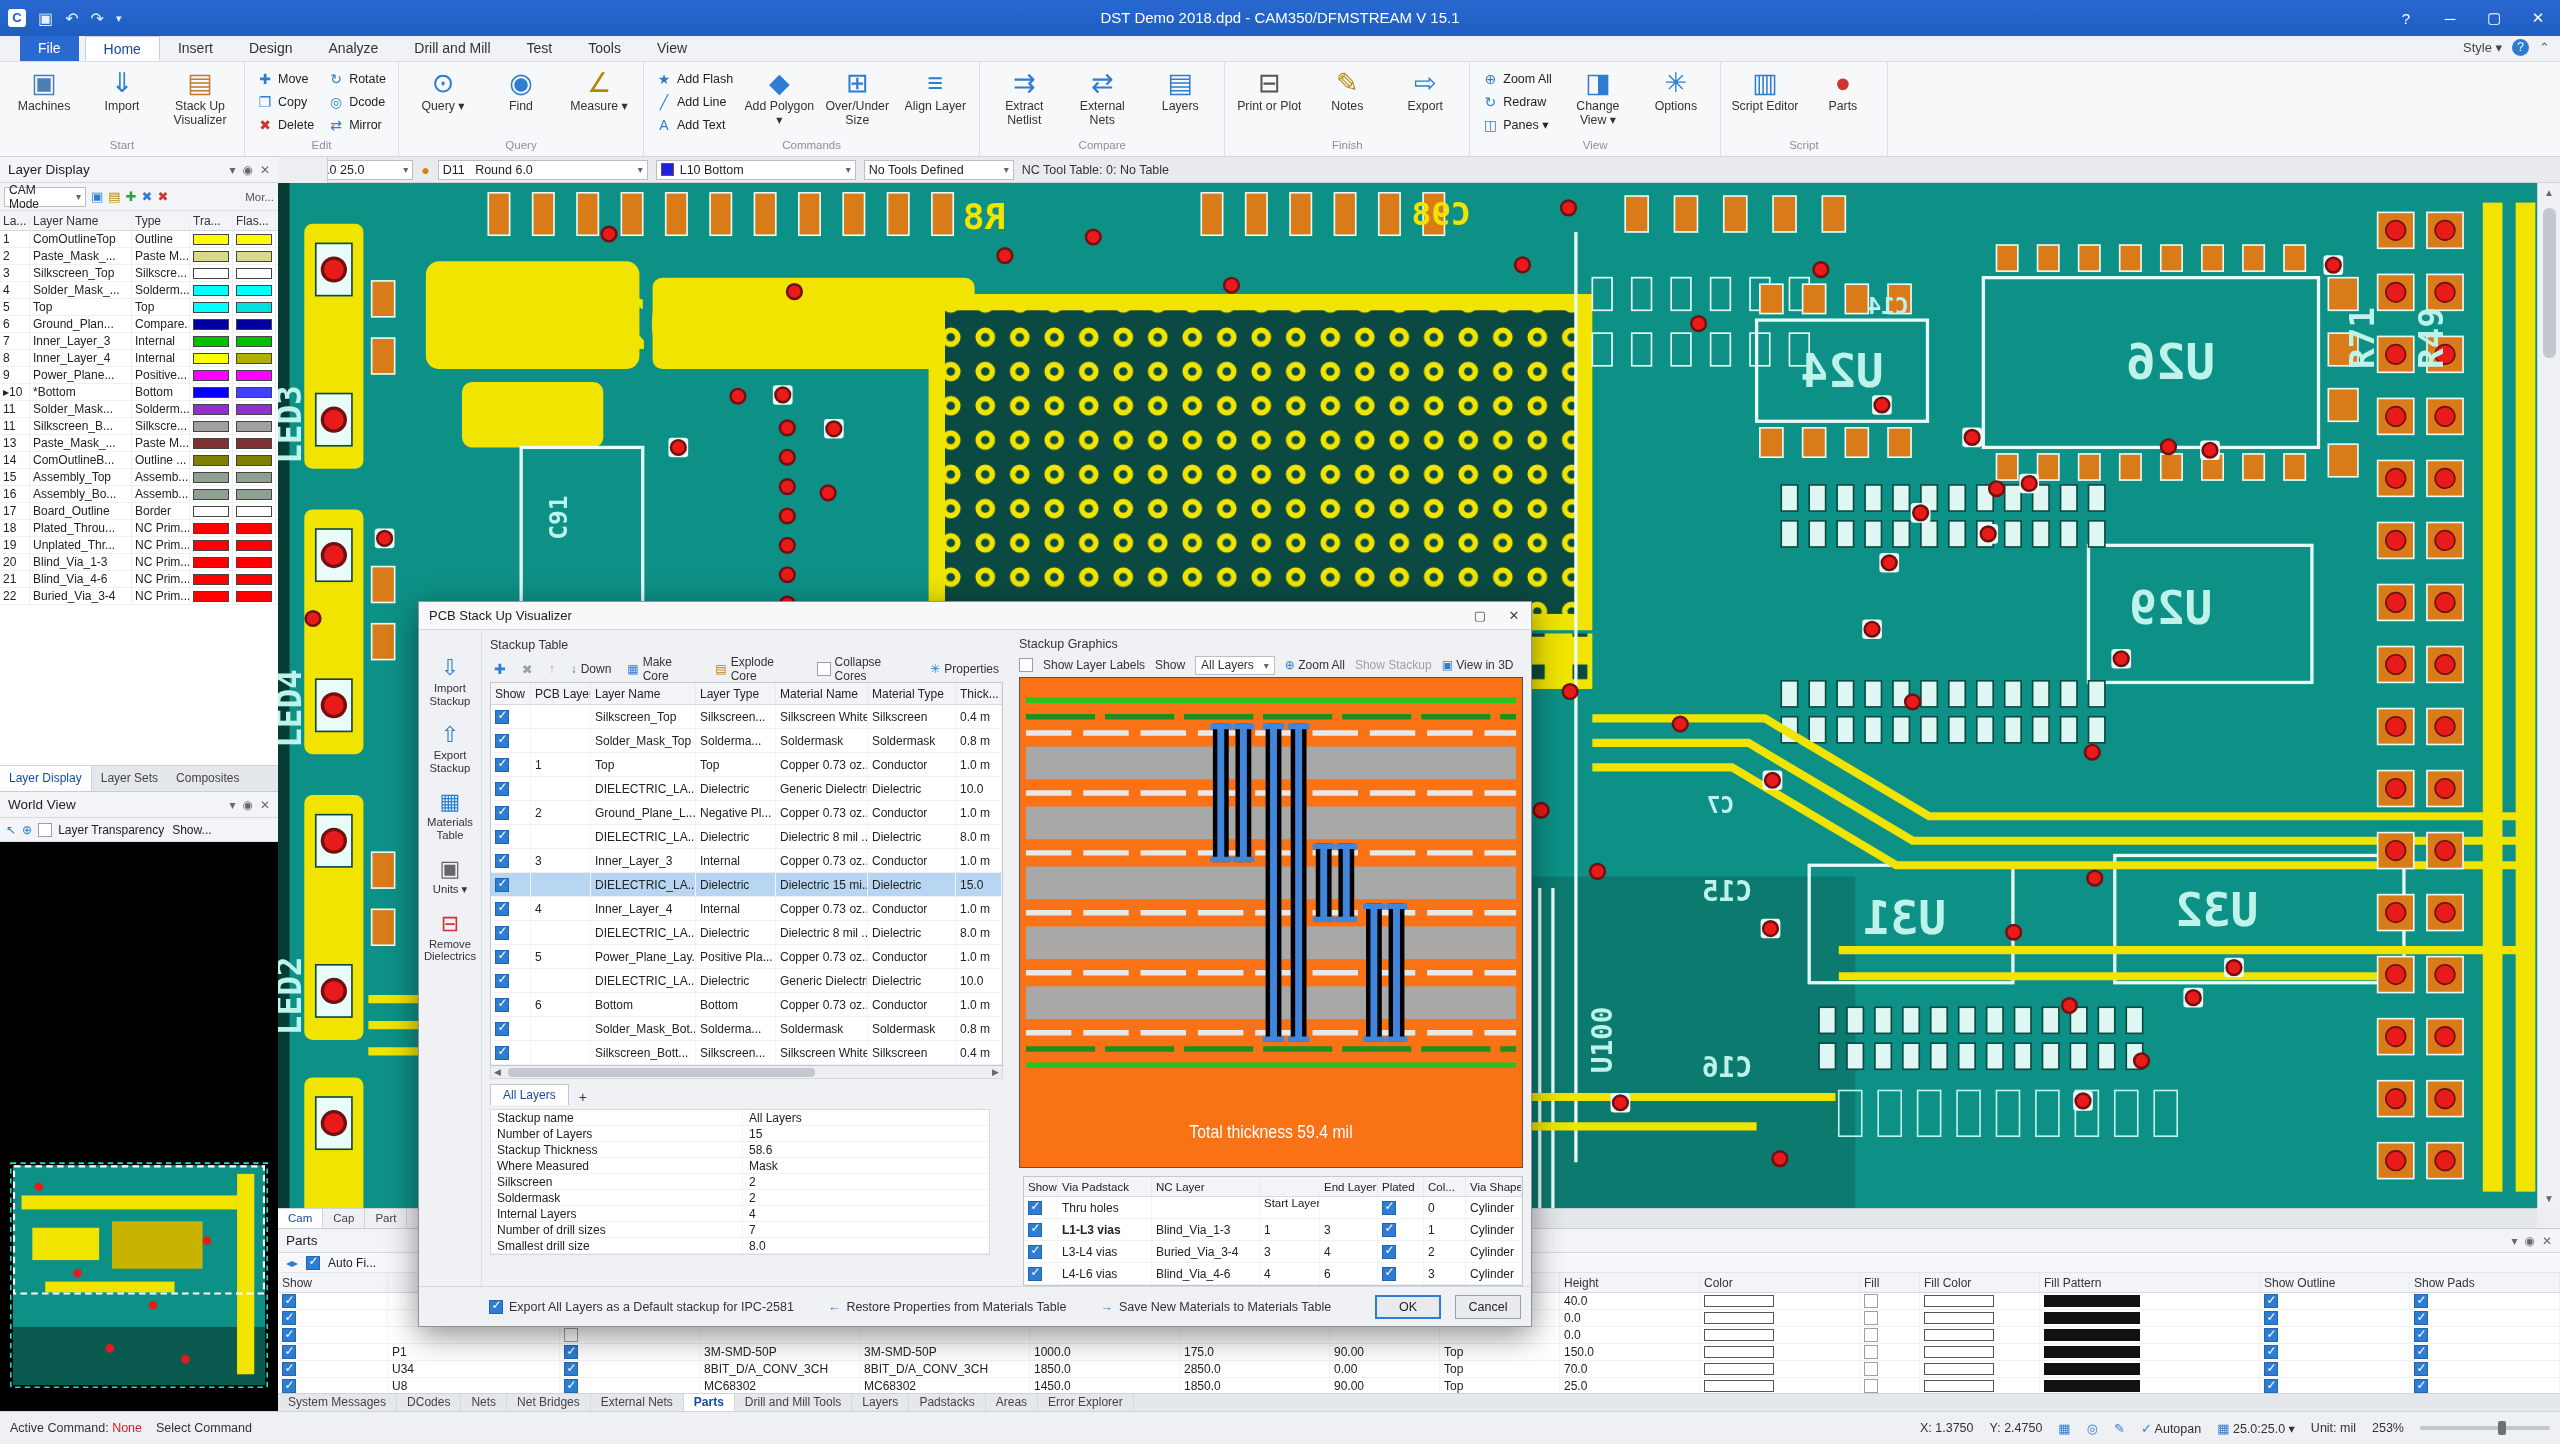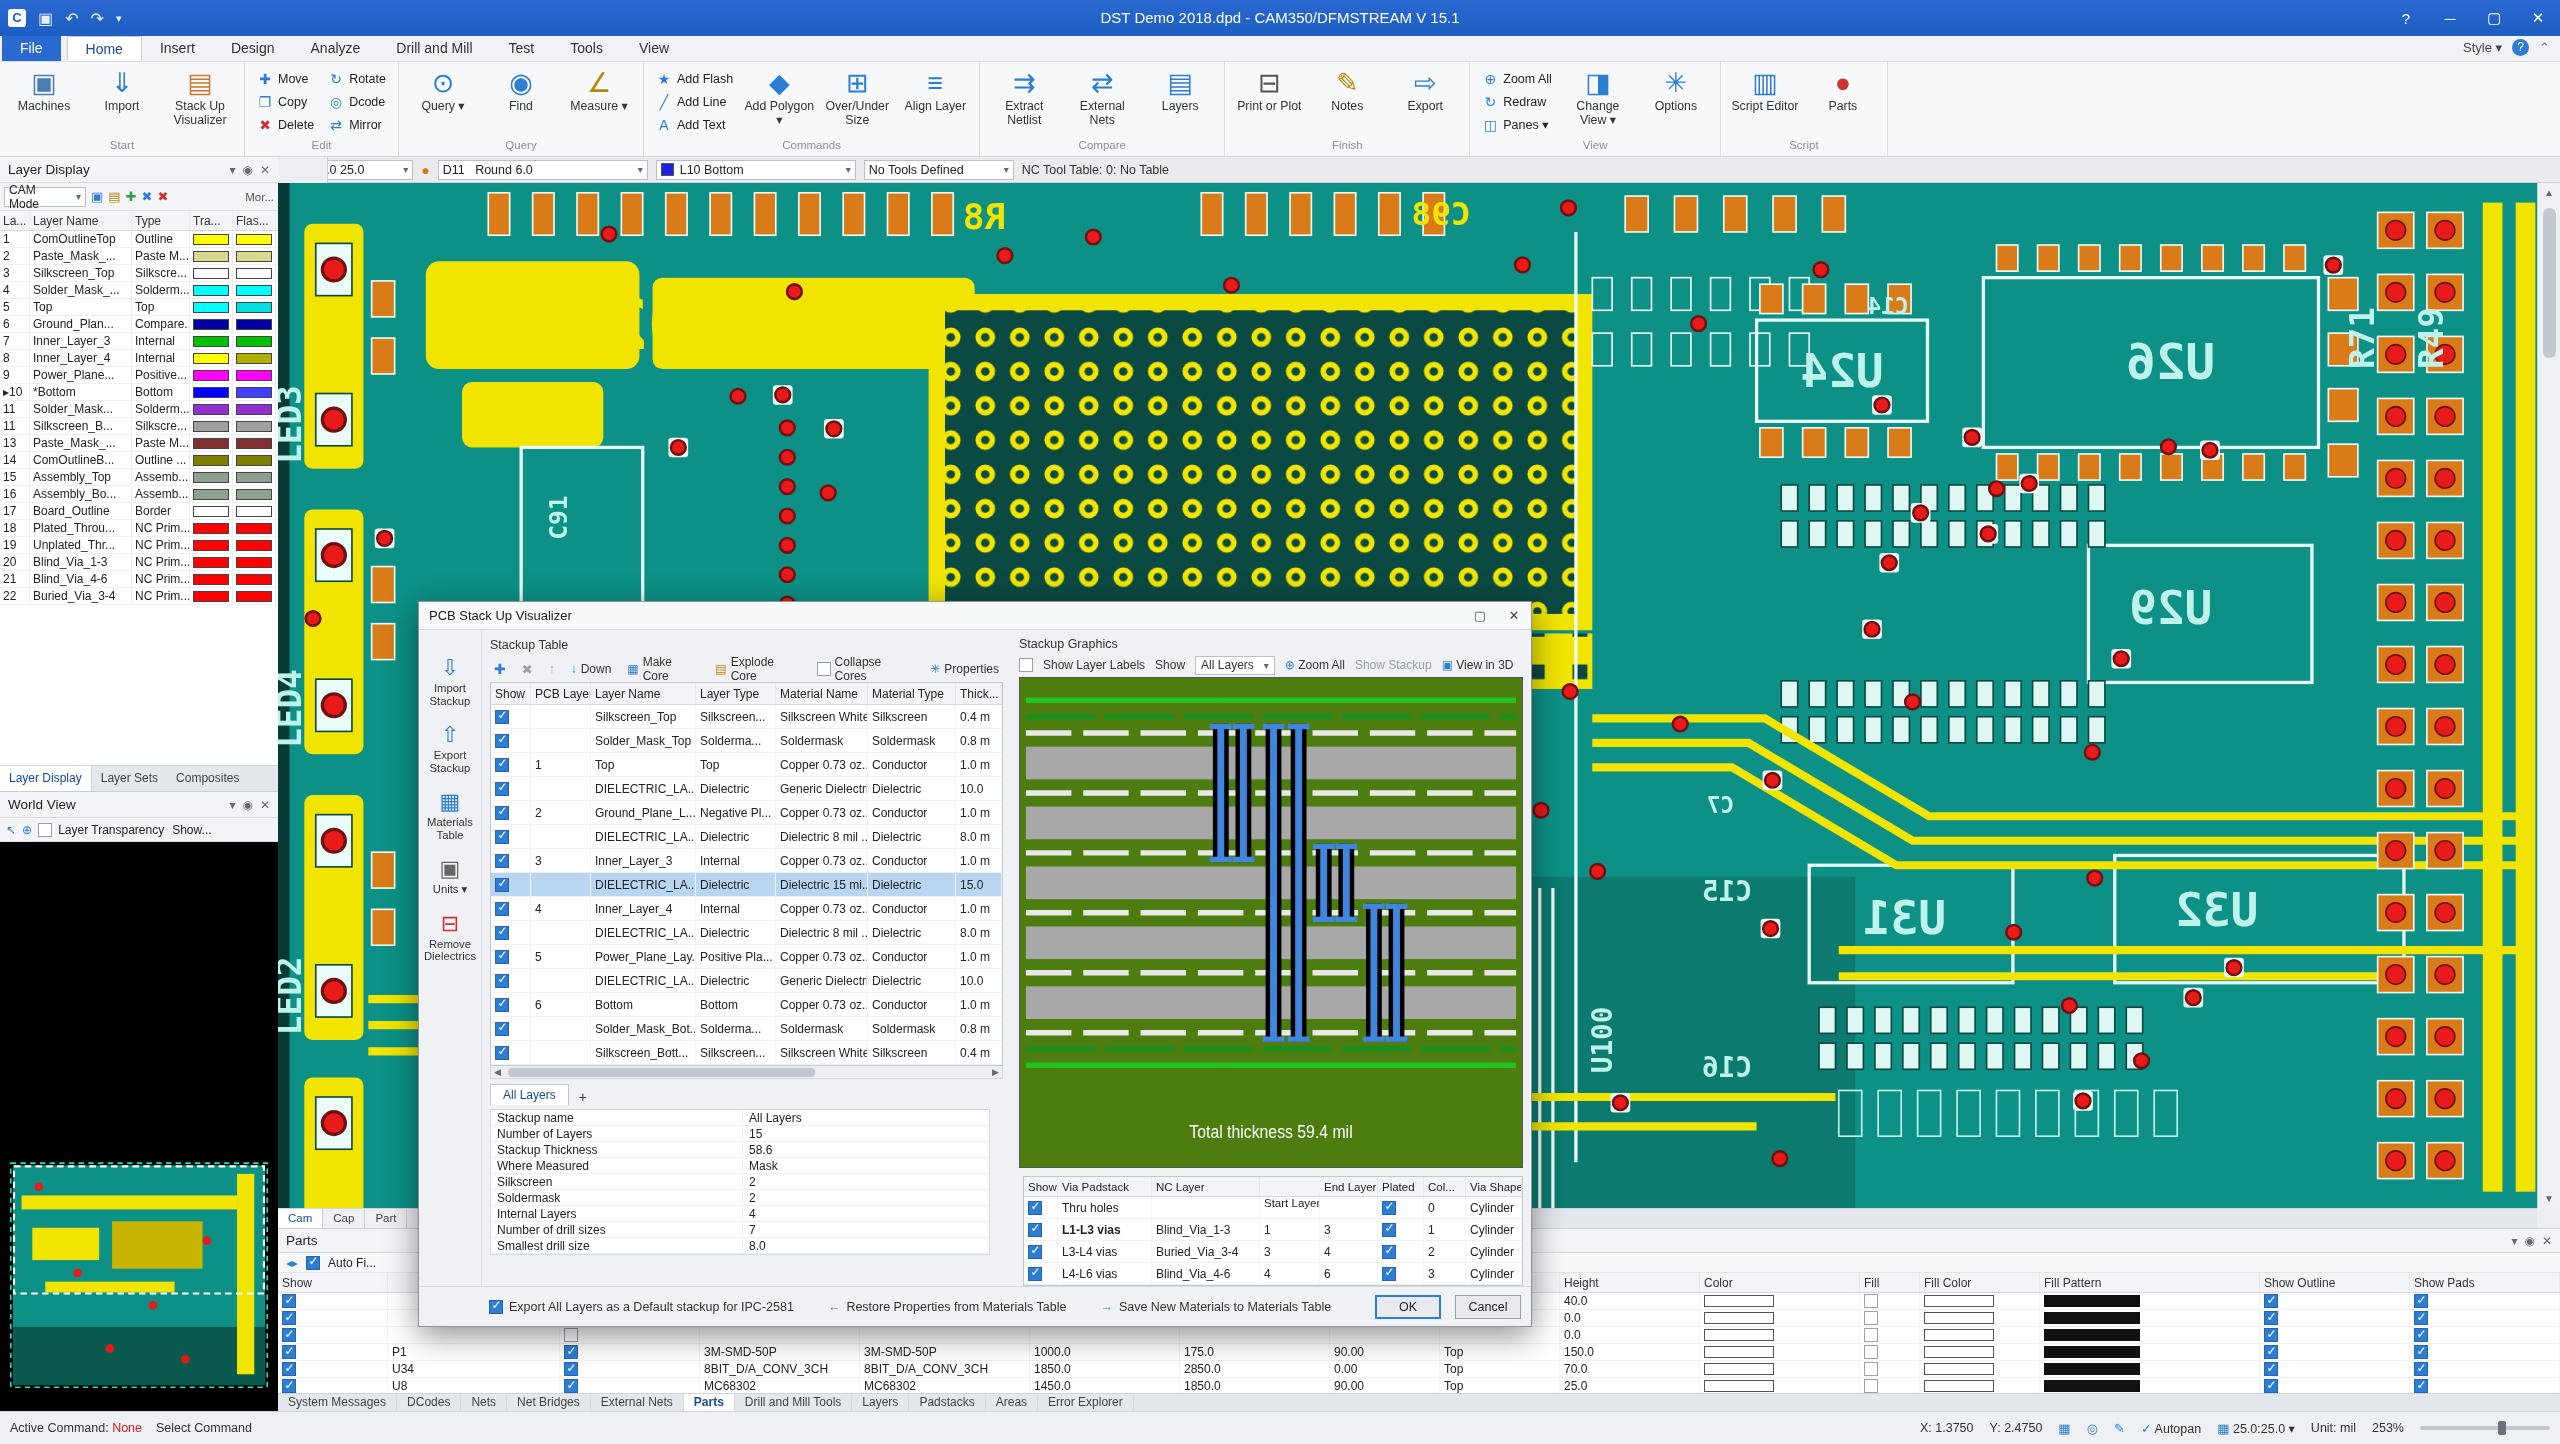--- a/index.html
+++ b/index.html
@@ -7,21 +7,21 @@
 #root{position:absolute;width:2560px;height:1444px;background:#eceef2;font-size:13px;color:#222}
 
 #titlebar{position:absolute;left:0;top:0;width:2560px;height:36px;background:linear-gradient(#2a69d0,#1d5ec2);color:#fff}
 .qa{position:absolute;left:8px;top:0;height:36px;display:flex;align-items:center;gap:12px;z-index:2}
 .appicon{width:18px;height:18px;background:#fff;border-radius:3px;display:inline-block;color:#1d5ec2;font-weight:bold;font-size:13px;text-align:center;line-height:18px}
 .qbtn{font-size:16px;color:#e8f0ff}
 #title-text{position:absolute;left:0;right:0;top:0;height:36px;line-height:36px;text-align:center;font-size:15px}
 .winbtns{position:absolute;right:0;top:0;height:36px;display:flex;z-index:2}
 .winbtn{width:44px;height:36px;display:flex;align-items:center;justify-content:center;font-size:15px}
 
-#ribbontabs{position:absolute;left:0;top:36px;width:2560px;height:26px;background:#f0f2f5;border-bottom:1px solid #d9dce2;display:flex;align-items:stretch;padding-left:2px}
+#ribbontabs{position:absolute;left:0;top:36px;width:2560px;height:26px;background:#f0f2f5;border-bottom:1px solid #d9dce2;display:flex;align-items:stretch;padding-left:20px}
 .rtab{padding:4px 18px;font-size:14px;color:#333}
 .rtab.file{background:#2a69d0;color:#fff;margin-right:6px}
 .rtab.active{background:#fff;border:1px solid #c9cdd5;border-bottom:1px solid #fff;color:#17499e}
 #tabs-right{position:absolute;right:10px;top:39px;display:flex;align-items:center;gap:10px;color:#444;font-size:13px}
 .helpdot{width:17px;height:17px;border-radius:50%;background:#2d7dd2;color:#fff;font-size:12px;text-align:center;line-height:17px}
 
 #ribbon{position:absolute;left:0;top:62px;width:2560px;height:95px;background:#f7f8fa;border-bottom:1px solid #cfd3da;display:flex}
 .rgroup{display:flex;flex-direction:column;border-right:1px solid #dcdfe5;padding:2px 6px 0 6px}
 .rbtns{display:flex;flex:1;align-items:stretch;gap:2px}
 .rcol{display:flex;flex-direction:column;justify-content:flex-start;gap:2px;padding-top:4px}
@@ -111,21 +111,21 @@
 .stab{background:#fff;border:1px solid #c3c8d0;border-bottom:none;padding:3px 12px;font-size:12px;color:#17499e}
 .stabadd{font-size:14px;color:#333;padding:0 6px}
 .stats{margin-top:4px;border:1px solid #d5d8df;background:#fff;width:500px}
 .strow{display:flex;height:16px;font-size:12px;border-bottom:1px solid #f0f1f4;align-items:center}
 .stk-k{width:252px;padding:0 6px;border-right:1px solid #f0f1f4;overflow:hidden}
 .stk-v{flex:1;padding:0 6px;overflow:hidden}
 #dlg-right{flex:1;display:flex;flex-direction:column;padding:4px 8px 0 10px}
 .gtoolbar{height:26px;display:flex;align-items:center;gap:10px;font-size:12px;color:#333}
 .gdd{height:19px;border:1px solid #b9bec7;background:#fff;display:flex;align-items:center;gap:10px;padding:0 5px;font-size:12px}
 .dis{color:#9aa0a8}
-#gfxwrap{height:551px;background:#4d7c0f;border:1px solid #555}
+#gfxwrap{height:551px;background:#f97316;border:1px solid #555}
 .vias{margin-top:8px;border:1px solid #c3c8d0;background:#fff;margin-left:4px}
 .vhead,.vrow{display:flex;align-items:center;font-size:11.5px;white-space:nowrap}
 .vhead{height:20px;background:#f2f4f7;border-bottom:1px solid #d5d8df}
 #dlg-footer{height:40px;border-top:1px solid #d5d8df;display:flex;align-items:center;padding:0 10px 0 70px;gap:34px;font-size:12.5px}
 .flink{display:flex;align-items:center;gap:6px;color:#333}
 .okbtn,.cancelbtn{width:66px;height:24px;display:flex;align-items:center;justify-content:center;background:#e8eaee;border:1px solid #9aa0a8;font-size:12.5px}
 .okbtn{border:2px solid #2d7dd2}
 .btnrow{margin-left:auto;display:flex;gap:14px}
 </style>
 </head>

